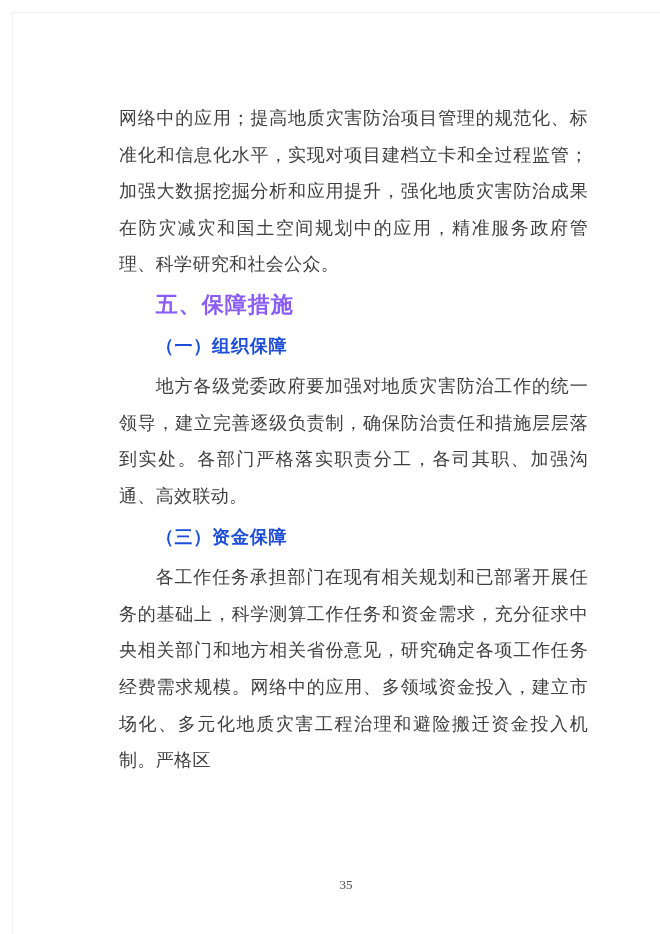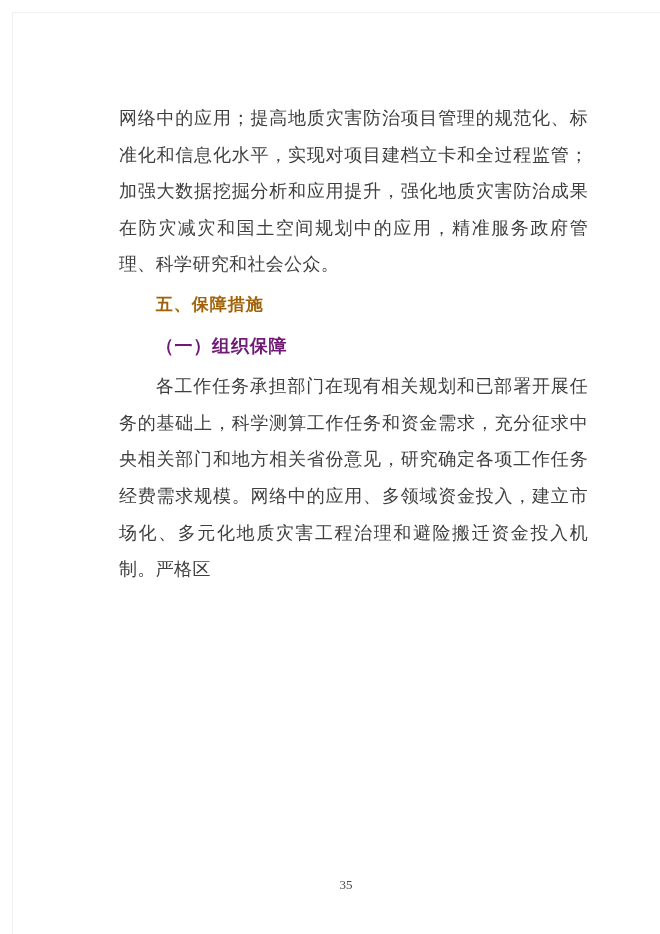--- a/index.html
+++ b/index.html
@@ -29,34 +29,34 @@
     letter-spacing: 0.35px;
     text-align: justify;
     text-justify: inter-character;
     word-break: break-all;
     text-indent: 36.7px;
     color: #3f3f3f;
   }
   .body-text.no-indent { text-indent: 0; }
   .section-heading {
     font-family: "Liberation Sans", "DejaVu Sans", sans-serif;
-    font-size: 17px;
+    font-size: 22px;
     line-height: 36.6px;
     letter-spacing: 1px;
     font-weight: 700;
     text-indent: 36.7px;
-    color: #a16207;
+    color: #8b5cf6;
   }
   .subsection-heading {
     font-size: 18px;
     line-height: 36.6px;
     letter-spacing: 0.8px;
     font-weight: 700;
     text-indent: 36.7px;
-    color: #701a75;
+    color: #1d4ed8;
   }
   .page-number {
     position: absolute;
     left: 0;
     top: 860px;
     width: 660px;
     text-align: center;
     font-size: 13px;
     line-height: 18px;
     color: #4a4a4a;
@@ -67,20 +67,22 @@
 <body>
 
 <div class="page">
   <div class="content">
 
     <p class="body-text no-indent">网络中的应用；提高地质灾害防治项目管理的规范化、标准化和信息化水平，实现对项目建档立卡和全过程监管；加强大数据挖掘分析和应用提升，强化地质灾害防治成果在防灾减灾和国土空间规划中的应用，精准服务政府管理、科学研究和社会公众。</p>
 
     <h2 class="section-heading">五、保障措施</h2>
 
     <h3 class="subsection-heading">（一）组织保障</h3>
+    <p class="body-text">地方各级党委政府要加强对地质灾害防治工作的统一领导，建立完善逐级负责制，确保防治责任和措施层层落到实处。各部门严格落实职责分工，各司其职、加强沟通、高效联动。</p>
 
 
+    <h3 class="subsection-heading">（三）资金保障</h3>
     <p class="body-text">各工作任务承担部门在现有相关规划和已部署开展任务的基础上，科学测算工作任务和资金需求，充分征求中央相关部门和地方相关省份意见，研究确定各项工作任务经费需求规模。网络中的应用、多领域资金投入，建立市场化、多元化地质灾害工程治理和避险搬迁资金投入机制。严格区</p>
 
   </div>
 
   <div class="page-number">35</div>
 </div>
 
 </body></html>

